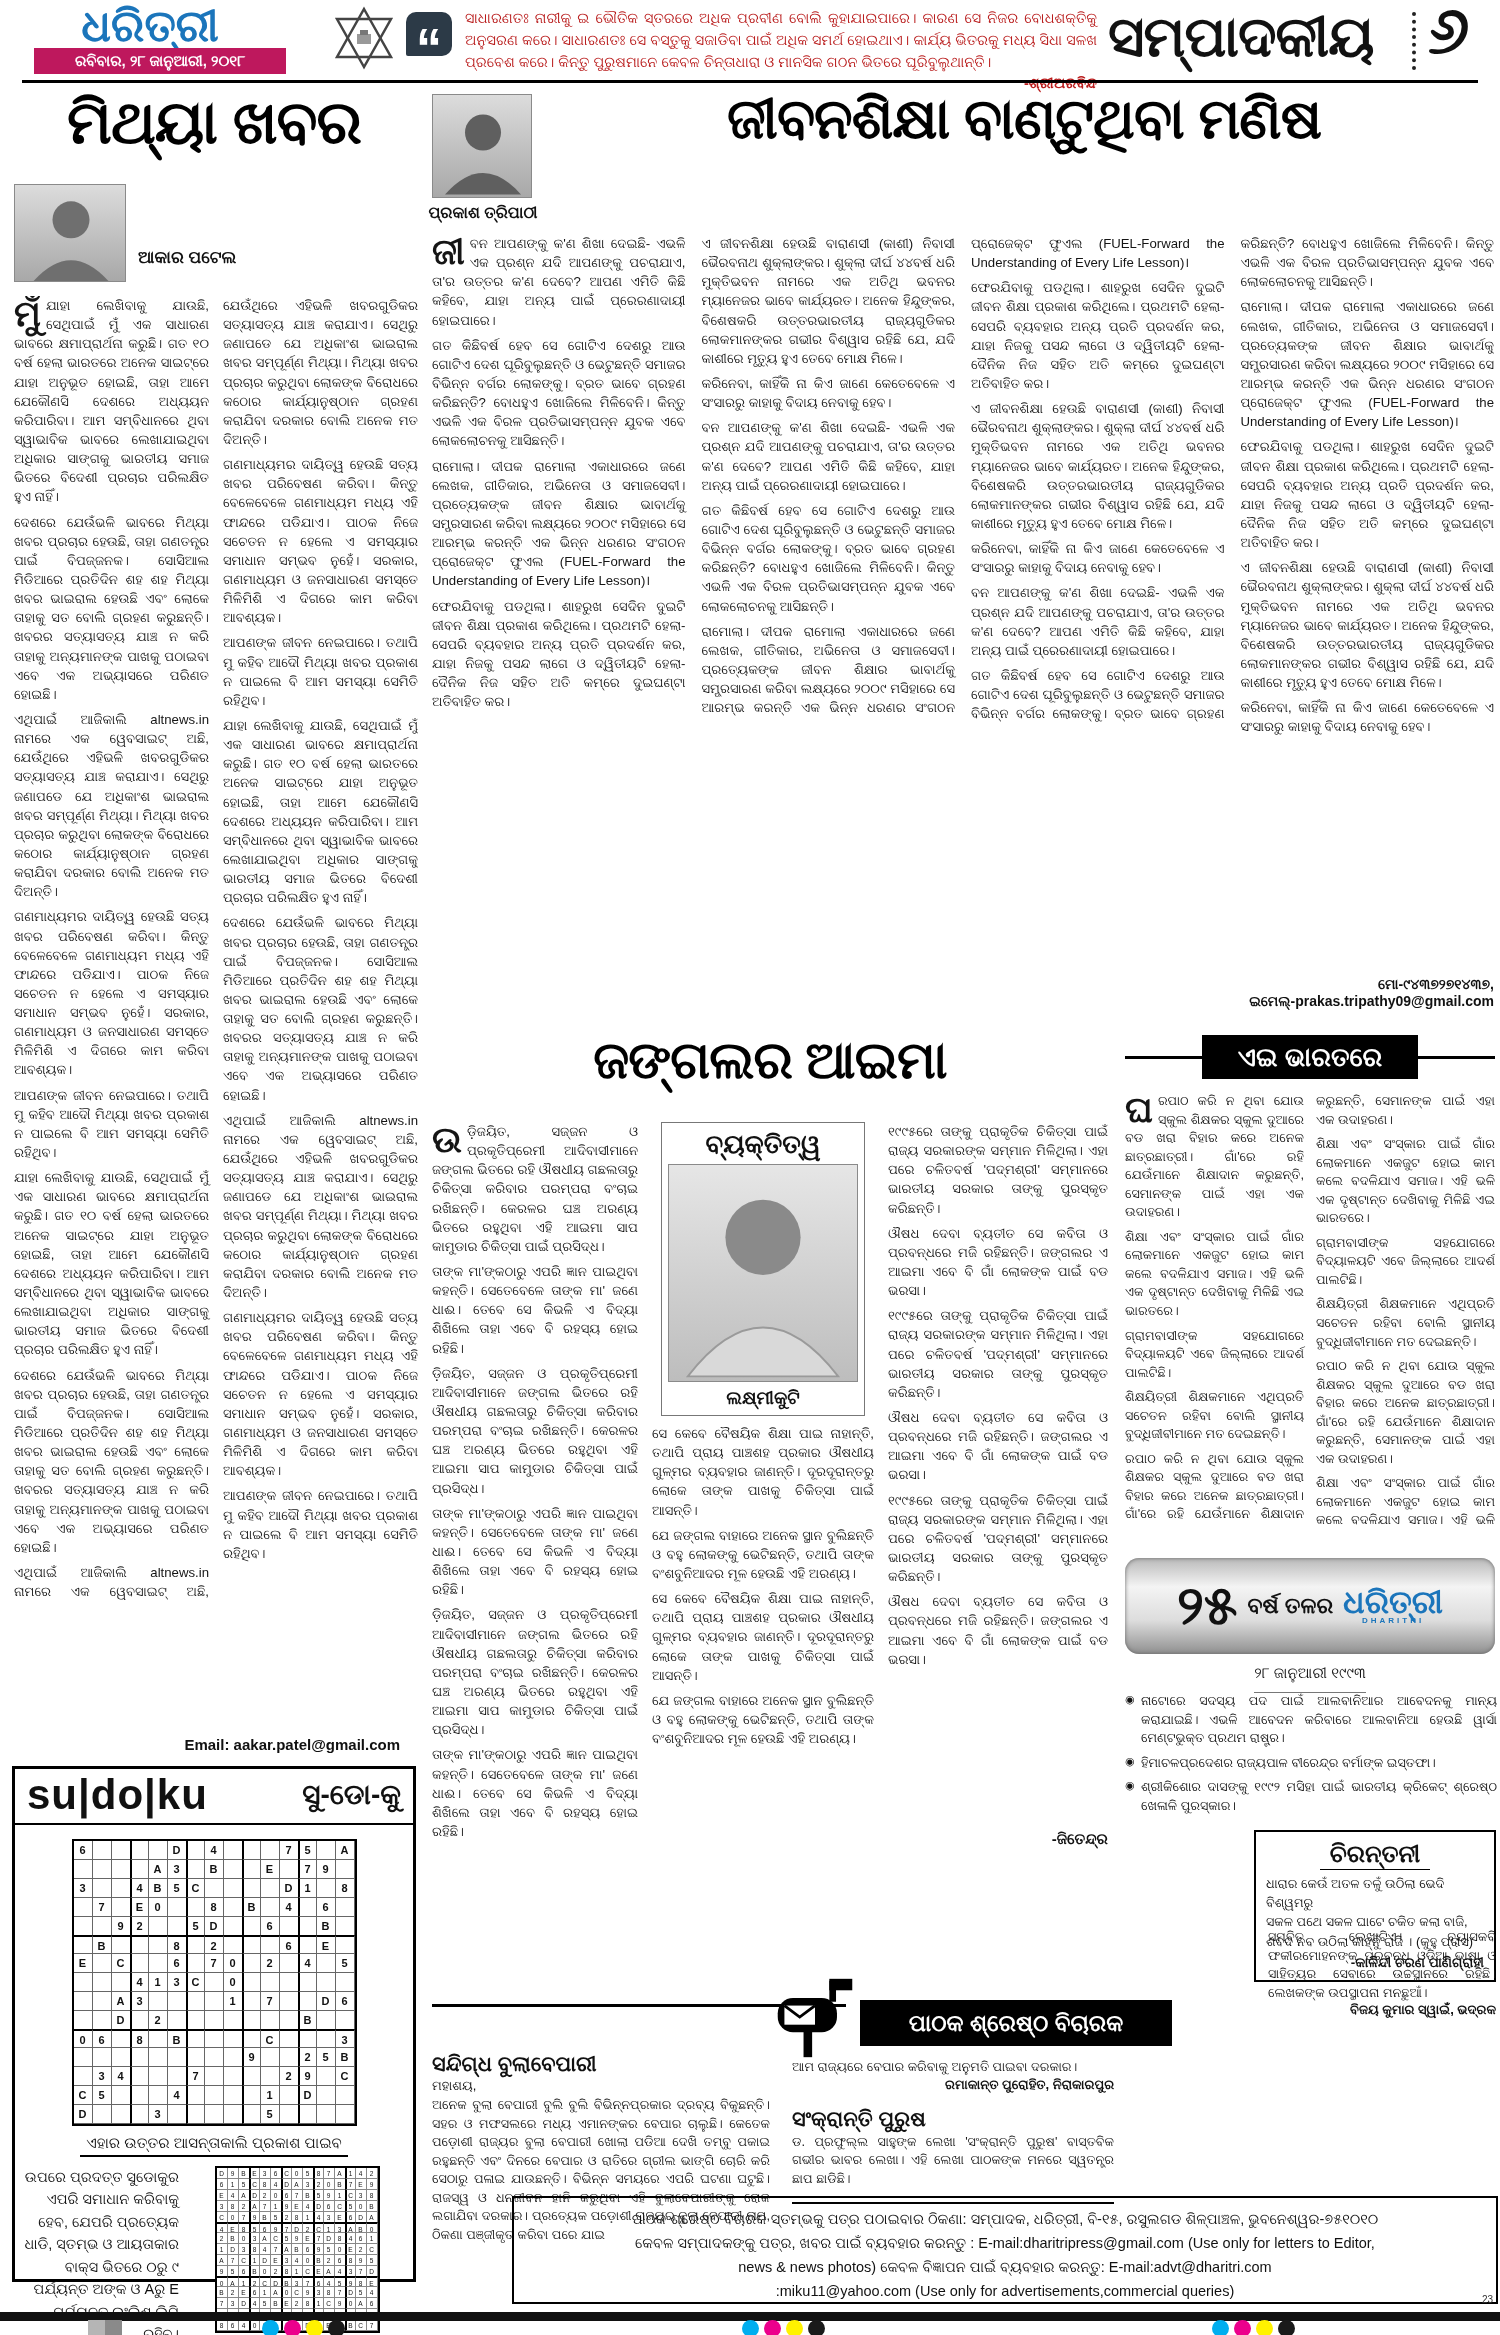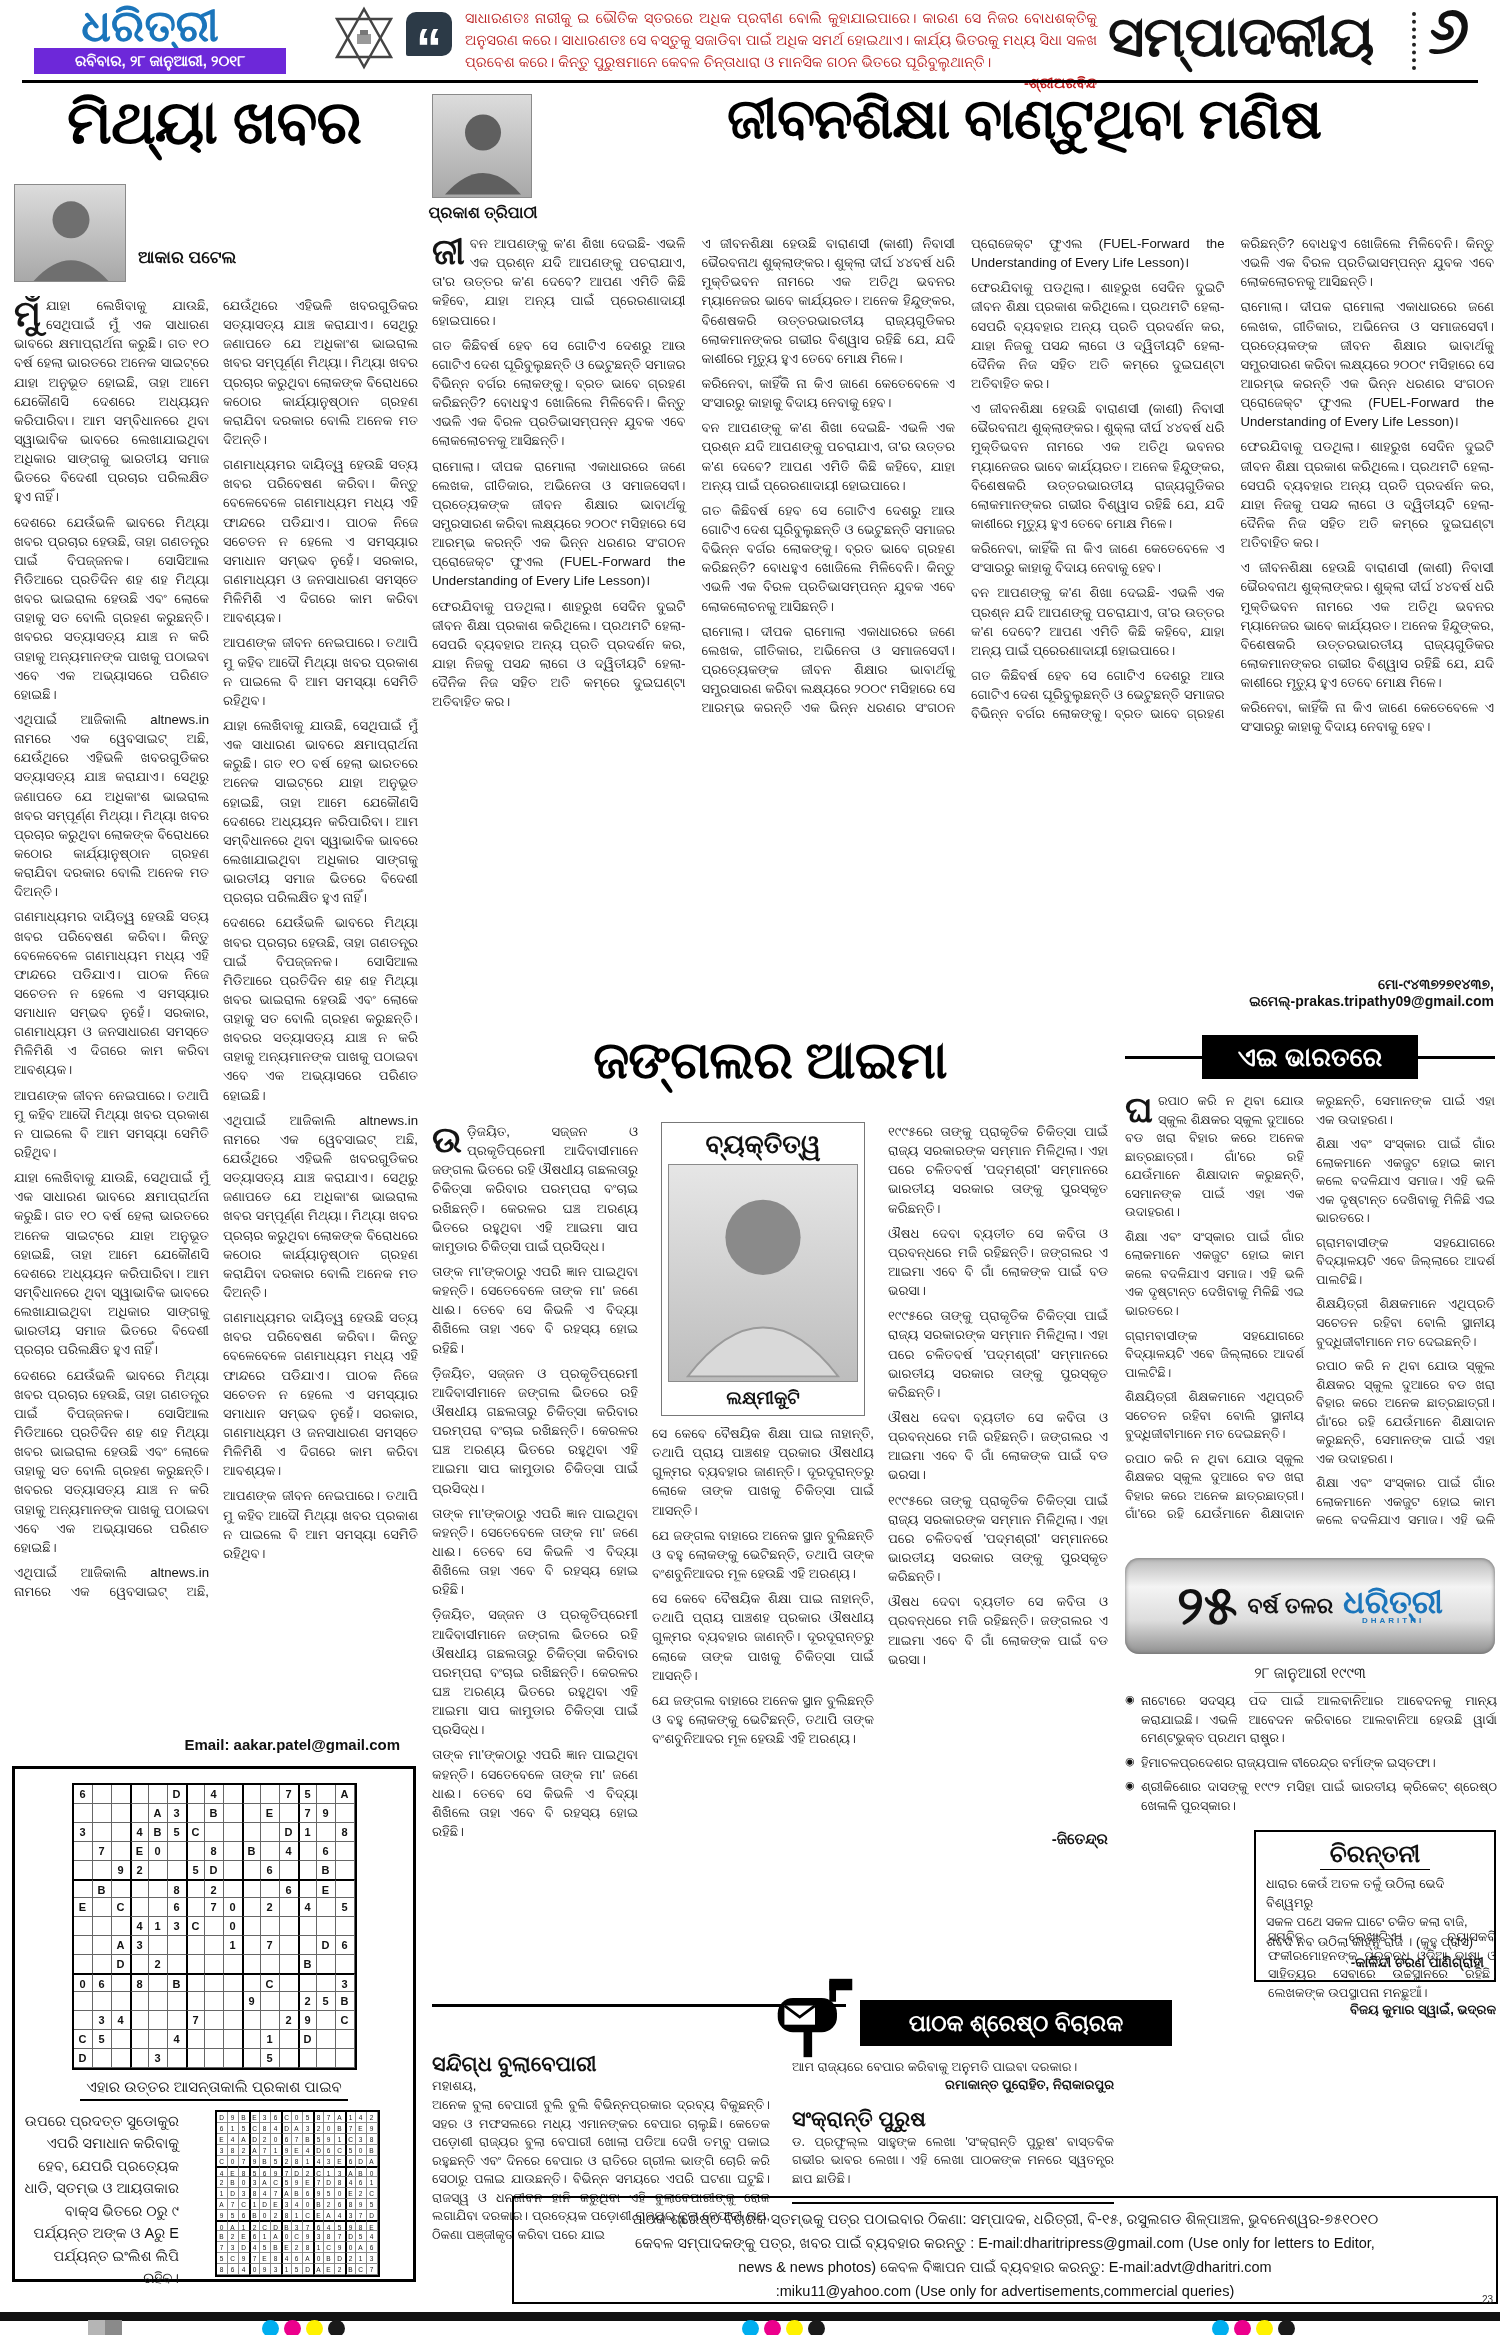--- a/index.html
+++ b/index.html
@@ -4,21 +4,21 @@
 <style>
   * { margin:0; padding:0; box-sizing:border-box; }
   html,body { background:#e8e8e8; }
   body { font-family:"Liberation Sans", sans-serif; }
   #page { position:relative; width:1500px; height:2335px; background:#ffffff; margin:0 auto; overflow:hidden; color:#111; }
   .abs { position:absolute; }
 
   
   .logo-main { font-size:44px; font-weight:800; color:#1b75bb; text-align:center; line-height:1.0; }
   .logo-sub  { font-size:10px; font-weight:700; color:#1b75bb; text-align:center; letter-spacing:5px; }
-  .date-bar  { background:#6d28d9; color:#fff; font-size:15px; font-weight:700; text-align:center; line-height:26px; }
+  .date-bar  { background:#be185d; color:#fff; font-size:15px; font-weight:700; text-align:center; line-height:26px; }
   .quote-icon { width:46px; height:44px; background:#2c3a47; border-radius:10px 10px 10px 2px; color:#fff;
                 font-size:52px; line-height:1.35; text-align:center; font-weight:800; overflow:hidden; }
   .quote-text { font-size:14.5px; line-height:1.5; text-align:justify; color:#b91c1c; font-weight:500; }
   .quote-attr { display:block; text-align:right; font-weight:700; }
   .editorial-title { font-size:56px; font-weight:800; letter-spacing:-1px; }
   .dotted-sep { border-left:4px dotted #222; }
   .page-num { font-size:66px; font-weight:800; }
   .rule { background:#000; }
 
   
@@ -127,20 +127,24 @@
       <p>ଆପଣଙ୍କ ଜୀବନ ନେଇପାରେ। ତଥାପି ମୁ କହିବ ଆଦୌ ମିଥ୍ୟା ଖବର ପ୍ରକାଶ ନ ପାଇଲେ ବି ଆମ ସମସ୍ୟା ସେମିତି ରହିଥିବ।</p>
       <p>ଯାହା ଲେଖିବାକୁ ଯାଉଛି, ସେଥିପାଇଁ ମୁଁ ଏକ ସାଧାରଣ ଭାବରେ କ୍ଷମାପ୍ରାର୍ଥନା କରୁଛି। ଗତ ୧୦ ବର୍ଷ ହେଲା ଭାରତରେ ଅନେକ ସାଇଟ୍‌ରେ ଯାହା ଅନୁଭୂତ ହୋଇଛି, ତାହା ଆମେ ଯେକୌଣସି ଦେଶରେ ଅଧ୍ୟୟନ କରିପାରିବା। ଆମ ସମ୍ବିଧାନରେ ଥିବା ସ୍ୱାଭାବିକ ଭାବରେ ଲେଖାଯାଇଥିବା ଅଧିକାର ସାଙ୍ଗକୁ ଭାରତୀୟ ସମାଜ ଭିତରେ ବିଦେଶୀ ପ୍ରଚାର ପରିଲକ୍ଷିତ ହୁଏ ନାହିଁ।</p>
       <p>ଦେଶରେ ଯେଉଁଭଳି ଭାବରେ ମିଥ୍ୟା ଖବର ପ୍ରଚାର ହେଉଛି, ତାହା ଗଣତନ୍ତ୍ର ପାଇଁ ବିପଜ୍ଜନକ। ସୋସିଆଲ ମିଡିଆରେ ପ୍ରତିଦିନ ଶହ ଶହ ମିଥ୍ୟା ଖବର ଭାଇରାଲ ହେଉଛି ଏବଂ ଲୋକେ ତାହାକୁ ସତ ବୋଲି ଗ୍ରହଣ କରୁଛନ୍ତି। ଖବରର ସତ୍ୟାସତ୍ୟ ଯାଞ୍ଚ ନ କରି ତାହାକୁ ଅନ୍ୟମାନଙ୍କ ପାଖକୁ ପଠାଇବା ଏବେ ଏକ ଅଭ୍ୟାସରେ ପରିଣତ ହୋଇଛି।</p>
       <p>ଏଥିପାଇଁ ଆଜିକାଲି altnews.in ନାମରେ ଏକ ୱେବସାଇଟ୍ ଅଛି, ଯେଉଁଥିରେ ଏହିଭଳି ଖବରଗୁଡିକର ସତ୍ୟାସତ୍ୟ ଯାଞ୍ଚ କରାଯାଏ। ସେଥିରୁ ଜଣାପଡେ ଯେ ଅଧିକାଂଶ ଭାଇରାଲ ଖବର ସମ୍ପୂର୍ଣ୍ଣ ମିଥ୍ୟା। ମିଥ୍ୟା ଖବର ପ୍ରଚାର କରୁଥିବା ଲୋକଙ୍କ ବିରୋଧରେ କଠୋର କାର୍ଯ୍ୟାନୁଷ୍ଠାନ ଗ୍ରହଣ କରାଯିବା ଦରକାର ବୋଲି ଅନେକ ମତ ଦିଅନ୍ତି।</p>
       <p>ଗଣମାଧ୍ୟମର ଦାୟିତ୍ୱ ହେଉଛି ସତ୍ୟ ଖବର ପରିବେଷଣ କରିବା। କିନ୍ତୁ ବେଳେବେଳେ ଗଣମାଧ୍ୟମ ମଧ୍ୟ ଏହି ଫାନ୍ଦରେ ପଡିଯାଏ। ପାଠକ ନିଜେ ସଚେତନ ନ ହେଲେ ଏ ସମସ୍ୟାର ସମାଧାନ ସମ୍ଭବ ନୁହେଁ। ସରକାର, ଗଣମାଧ୍ୟମ ଓ ଜନସାଧାରଣ ସମସ୍ତେ ମିଳିମିଶି ଏ ଦିଗରେ କାମ କରିବା ଆବଶ୍ୟକ।</p>
       <p>ଆପଣଙ୍କ ଜୀବନ ନେଇପାରେ। ତଥାପି ମୁ କହିବ ଆଦୌ ମିଥ୍ୟା ଖବର ପ୍ରକାଶ ନ ପାଇଲେ ବି ଆମ ସମସ୍ୟା ସେମିତି ରହିଥିବ।</p>
     </div>
   <div class="abs" style="left:14px; top:1736px; width:404px; text-align:right; font-size:15px; font-weight:700; padding-right:18px;">Email: aakar.patel@gmail.com</div>
 
   <div class="abs sudoku-box" style="left:12px; top:1766px; width:404px; height:516px;">
+    <div class="sud-head">
+      <span class="sud-title-en">su|do|ku</span>
+      <span class="sud-title-od">ସୁ-ଡୋ-କୁ</span>
+    </div>
     <div style="text-align:center; margin-top:14px;">
       <div class="sud-grid"><div class="grow">
             <div class="gcell">6</div>
             <div class="gcell"></div>
             <div class="gcell"></div>
             <div class="gcell bl"></div>
             <div class="gcell"></div>
             <div class="gcell">D</div>
             <div class="gcell bl"></div>
             <div class="gcell">4</div>

